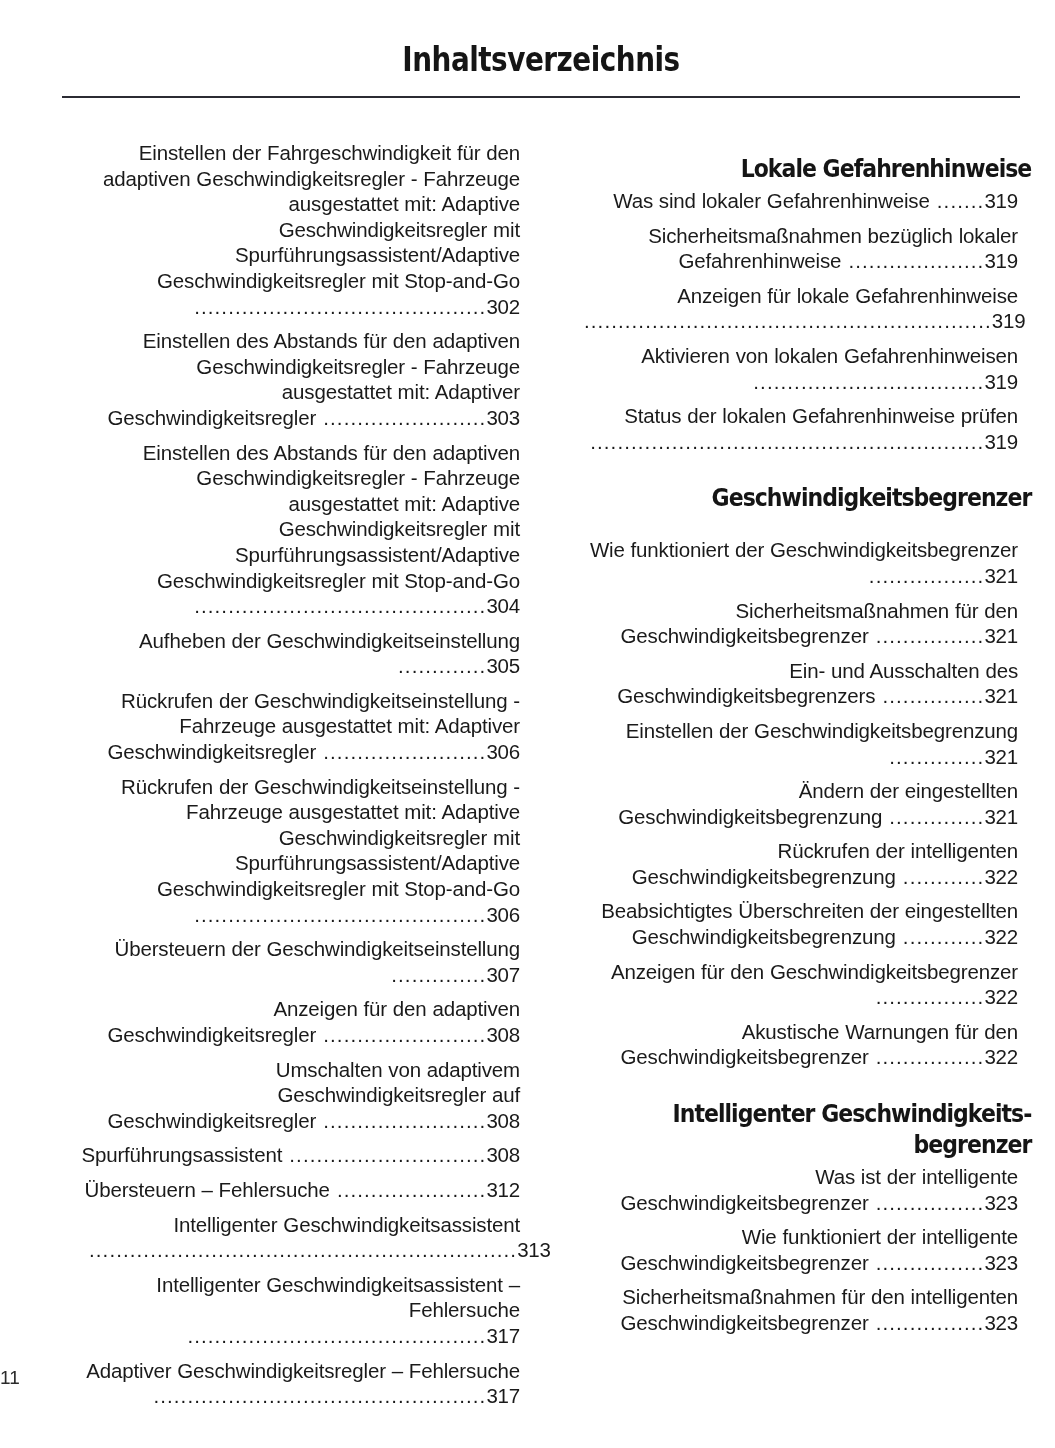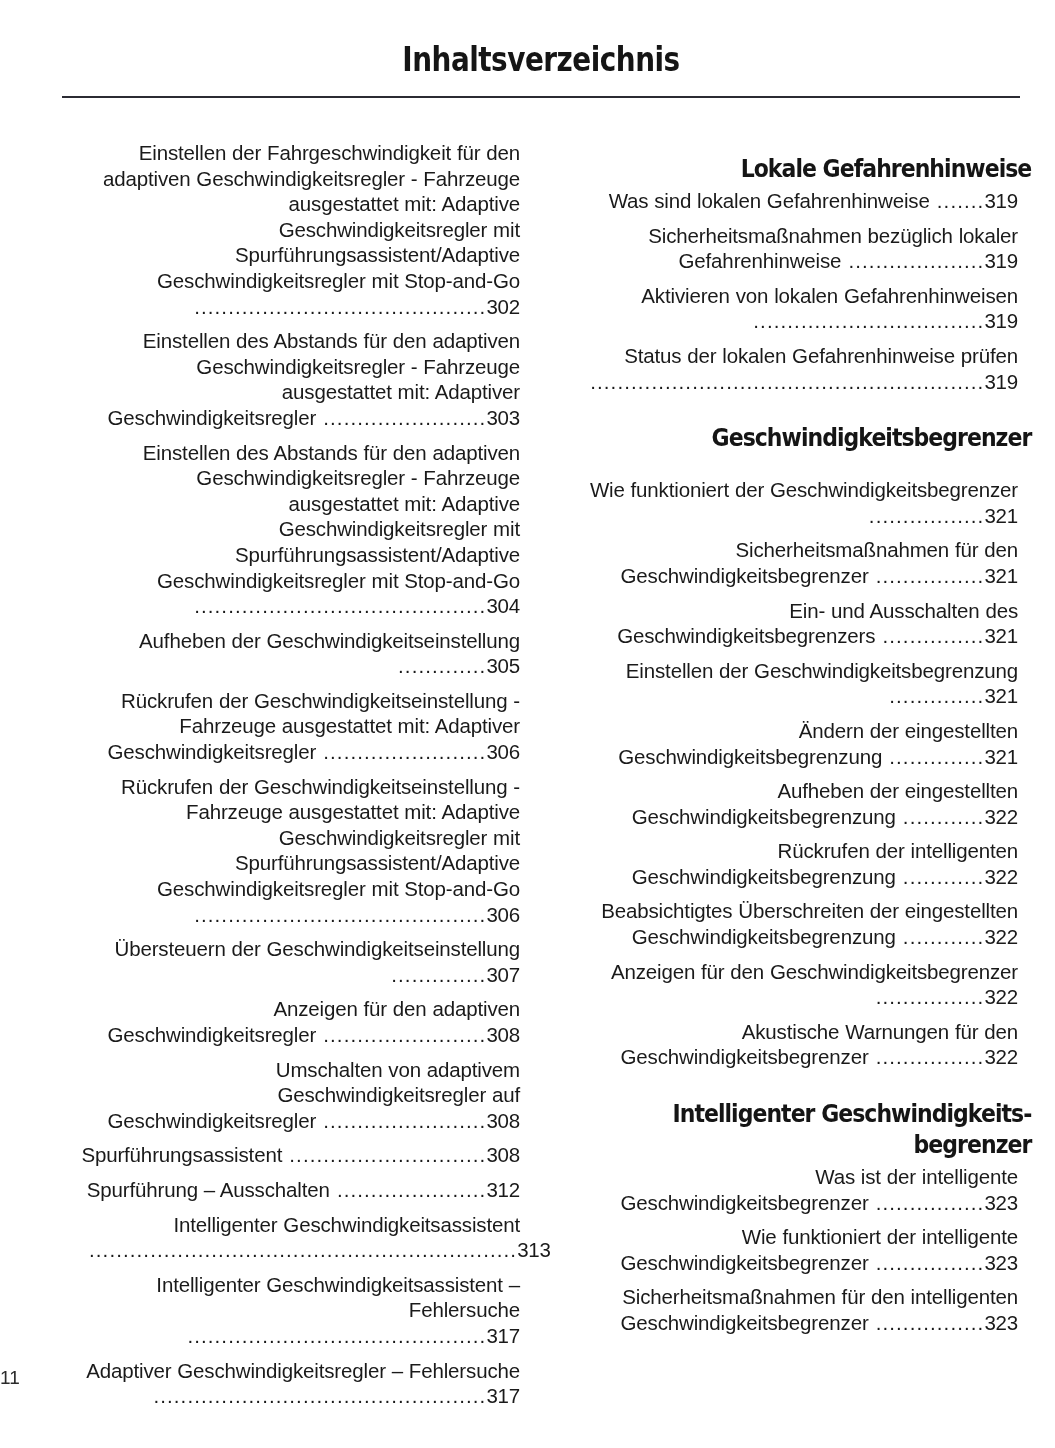--- a/index.html
+++ b/index.html
@@ -130,38 +130,38 @@
         <a class="toc-entry" href="#" style="text-decoration: none; color: inherit;"><span>Einstellen der Fahrgeschwindigkeit für den adaptiven Geschwindigkeitsregler - Fahrzeuge ausgestattet mit: Adaptive Geschwindigkeitsregler mit Spurführungsassistent/Adaptive Geschwindigkeitsregler mit Stop-and-Go</span><span class="lead-dots"> ...........................................</span><span class="page-num">302</span></a>
         <a class="toc-entry" href="#" style="text-decoration: none; color: inherit;"><span>Einstellen des Abstands für den adaptiven Geschwindigkeitsregler - Fahrzeuge ausgestattet mit: Adaptiver Geschwindigkeitsregler</span><span class="lead-dots"> ........................</span><span class="page-num">303</span></a>
         <a class="toc-entry" href="#" style="text-decoration: none; color: inherit;"><span>Einstellen des Abstands für den adaptiven Geschwindigkeitsregler - Fahrzeuge ausgestattet mit: Adaptive Geschwindigkeitsregler mit Spurführungsassistent/Adaptive Geschwindigkeitsregler mit Stop-and-Go</span><span class="lead-dots"> ...........................................</span><span class="page-num">304</span></a>
         <a class="toc-entry" href="#" style="text-decoration: none; color: inherit;"><span>Aufheben der Geschwindigkeitseinstellung</span><span class="lead-dots"> .............</span><span class="page-num">305</span></a>
         <a class="toc-entry" href="#" style="text-decoration: none; color: inherit;"><span>Rückrufen der Geschwindigkeitseinstellung - Fahrzeuge ausgestattet mit: Adaptiver Geschwindigkeitsregler</span><span class="lead-dots"> ........................</span><span class="page-num">306</span></a>
         <a class="toc-entry" href="#" style="text-decoration: none; color: inherit;"><span>Rückrufen der Geschwindigkeitseinstellung - Fahrzeuge ausgestattet mit: Adaptive Geschwindigkeitsregler mit Spurführungsassistent/Adaptive Geschwindigkeitsregler mit Stop-and-Go</span><span class="lead-dots"> ...........................................</span><span class="page-num">306</span></a>
         <a class="toc-entry" href="#" style="text-decoration: none; color: inherit;"><span>Übersteuern der Geschwindigkeitseinstellung</span><span class="lead-dots"> ..............</span><span class="page-num">307</span></a>
         <a class="toc-entry" href="#" style="text-decoration: none; color: inherit;"><span>Anzeigen für den adaptiven Geschwindigkeitsregler</span><span class="lead-dots"> ........................</span><span class="page-num">308</span></a>
         <a class="toc-entry" href="#" style="text-decoration: none; color: inherit;"><span>Umschalten von adaptivem Geschwindigkeitsregler auf Geschwindigkeitsregler</span><span class="lead-dots"> ........................</span><span class="page-num">308</span></a>
         <a class="toc-entry" href="#" style="text-decoration: none; color: inherit;"><span>Spurführungsassistent</span><span class="lead-dots"> .............................</span><span class="page-num">308</span></a>
-        <a class="toc-entry" href="#" style="text-decoration: none; color: inherit;"><span>Spurführung – Ausschalten</span><span class="lead-dots"> ......................</span><span class="page-num">312</span></a>
+        <a class="toc-entry" href="#" style="text-decoration: none; color: inherit;"><span>Übersteuern – Fehlersuche</span><span class="lead-dots"> ......................</span><span class="page-num">312</span></a>
         <a class="toc-entry" href="#" style="text-decoration: none; color: inherit;"><span>Intelligenter Geschwindigkeitsassistent</span><span class="lead-dots"> ...............................................................</span><span class="page-num">313</span></a>
         <a class="toc-entry" href="#" style="text-decoration: none; color: inherit;"><span>Intelligenter Geschwindigkeitsassistent – Fehlersuche</span><span class="lead-dots"> ............................................</span><span class="page-num">317</span></a>
         <a class="toc-entry" href="#" style="text-decoration: none; color: inherit;"><span>Adaptiver Geschwindigkeitsregler – Fehlersuche</span><span class="lead-dots"> .................................................</span><span class="page-num">317</span></a>
       </div>
     <div class="col col-right" id="col-right">
         <h2 class="section-heading">Lokale Gefahrenhinweise</h2>
-        <a class="toc-entry" href="#" style="text-decoration: none; color: inherit;"><span>Was sind lokalen Gefahrenhinweise</span><span class="lead-dots"> .......</span><span class="page-num">319</span></a>
+        <a class="toc-entry" href="#" style="text-decoration: none; color: inherit;"><span>Was sind lokaler Gefahrenhinweise</span><span class="lead-dots"> .......</span><span class="page-num">319</span></a>
         <a class="toc-entry" href="#" style="text-decoration: none; color: inherit;"><span>Sicherheitsmaßnahmen bezüglich lokaler Gefahrenhinweise</span><span class="lead-dots"> ....................</span><span class="page-num">319</span></a>
+        <a class="toc-entry" href="#" style="text-decoration: none; color: inherit;"><span>Anzeigen für lokale Gefahrenhinweise</span><span class="lead-dots"> ............................................................</span><span class="page-num">319</span></a>
         <a class="toc-entry" href="#" style="text-decoration: none; color: inherit;"><span>Aktivieren von lokalen Gefahrenhinweisen</span><span class="lead-dots"> ..................................</span><span class="page-num">319</span></a>
         <a class="toc-entry" href="#" style="text-decoration: none; color: inherit;"><span>Status der lokalen Gefahrenhinweise prüfen</span><span class="lead-dots"> ..........................................................</span><span class="page-num">319</span></a>
         <h2 class="section-heading spaced-after spaced-before">Geschwindigkeitsbegrenzer</h2>
         <a class="toc-entry" href="#" style="text-decoration: none; color: inherit;"><span>Wie funktioniert der Geschwindigkeitsbegrenzer</span><span class="lead-dots"> .................</span><span class="page-num">321</span></a>
         <a class="toc-entry" href="#" style="text-decoration: none; color: inherit;"><span>Sicherheitsmaßnahmen für den Geschwindigkeitsbegrenzer</span><span class="lead-dots"> ................</span><span class="page-num">321</span></a>
         <a class="toc-entry" href="#" style="text-decoration: none; color: inherit;"><span>Ein- und Ausschalten des Geschwindigkeitsbegrenzers</span><span class="lead-dots"> ...............</span><span class="page-num">321</span></a>
         <a class="toc-entry" href="#" style="text-decoration: none; color: inherit;"><span>Einstellen der Geschwindigkeitsbegrenzung</span><span class="lead-dots"> ..............</span><span class="page-num">321</span></a>
         <a class="toc-entry" href="#" style="text-decoration: none; color: inherit;"><span>Ändern der eingestellten Geschwindigkeitsbegrenzung</span><span class="lead-dots"> ..............</span><span class="page-num">321</span></a>
-        <a class="toc-entry" href="#" style="text-decoration: none; color: inherit;"><span>Aufheben der eingestellten Geschwindigkeitsbegrenzung</span><span class="lead-dots"> ............</span><span class="page-num">322</span></a>
         <a class="toc-entry" href="#" style="text-decoration: none; color: inherit;"><span>Rückrufen der intelligenten Geschwindigkeitsbegrenzung</span><span class="lead-dots"> ............</span><span class="page-num">322</span></a>
         <a class="toc-entry" href="#" style="text-decoration: none; color: inherit;"><span>Beabsichtigtes Überschreiten der eingestellten Geschwindigkeitsbegrenzung</span><span class="lead-dots"> ............</span><span class="page-num">322</span></a>
         <a class="toc-entry" href="#" style="text-decoration: none; color: inherit;"><span>Anzeigen für den Geschwindigkeitsbegrenzer</span><span class="lead-dots"> ................</span><span class="page-num">322</span></a>
         <a class="toc-entry" href="#" style="text-decoration: none; color: inherit;"><span>Akustische Warnungen für den Geschwindigkeitsbegrenzer</span><span class="lead-dots"> ................</span><span class="page-num">322</span></a>
         <h2 class="section-heading spaced-before">Intelligenter Geschwindigkeits-begrenzer</h2>
         <a class="toc-entry" href="#" style="text-decoration: none; color: inherit;"><span>Was ist der intelligente Geschwindigkeitsbegrenzer</span><span class="lead-dots"> ................</span><span class="page-num">323</span></a>
         <a class="toc-entry" href="#" style="text-decoration: none; color: inherit;"><span>Wie funktioniert der intelligente Geschwindigkeitsbegrenzer</span><span class="lead-dots"> ................</span><span class="page-num">323</span></a>
         <a class="toc-entry" href="#" style="text-decoration: none; color: inherit;"><span>Sicherheitsmaßnahmen für den intelligenten Geschwindigkeitsbegrenzer</span><span class="lead-dots"> ................</span><span class="page-num">323</span></a>
       </div>
   </div>

